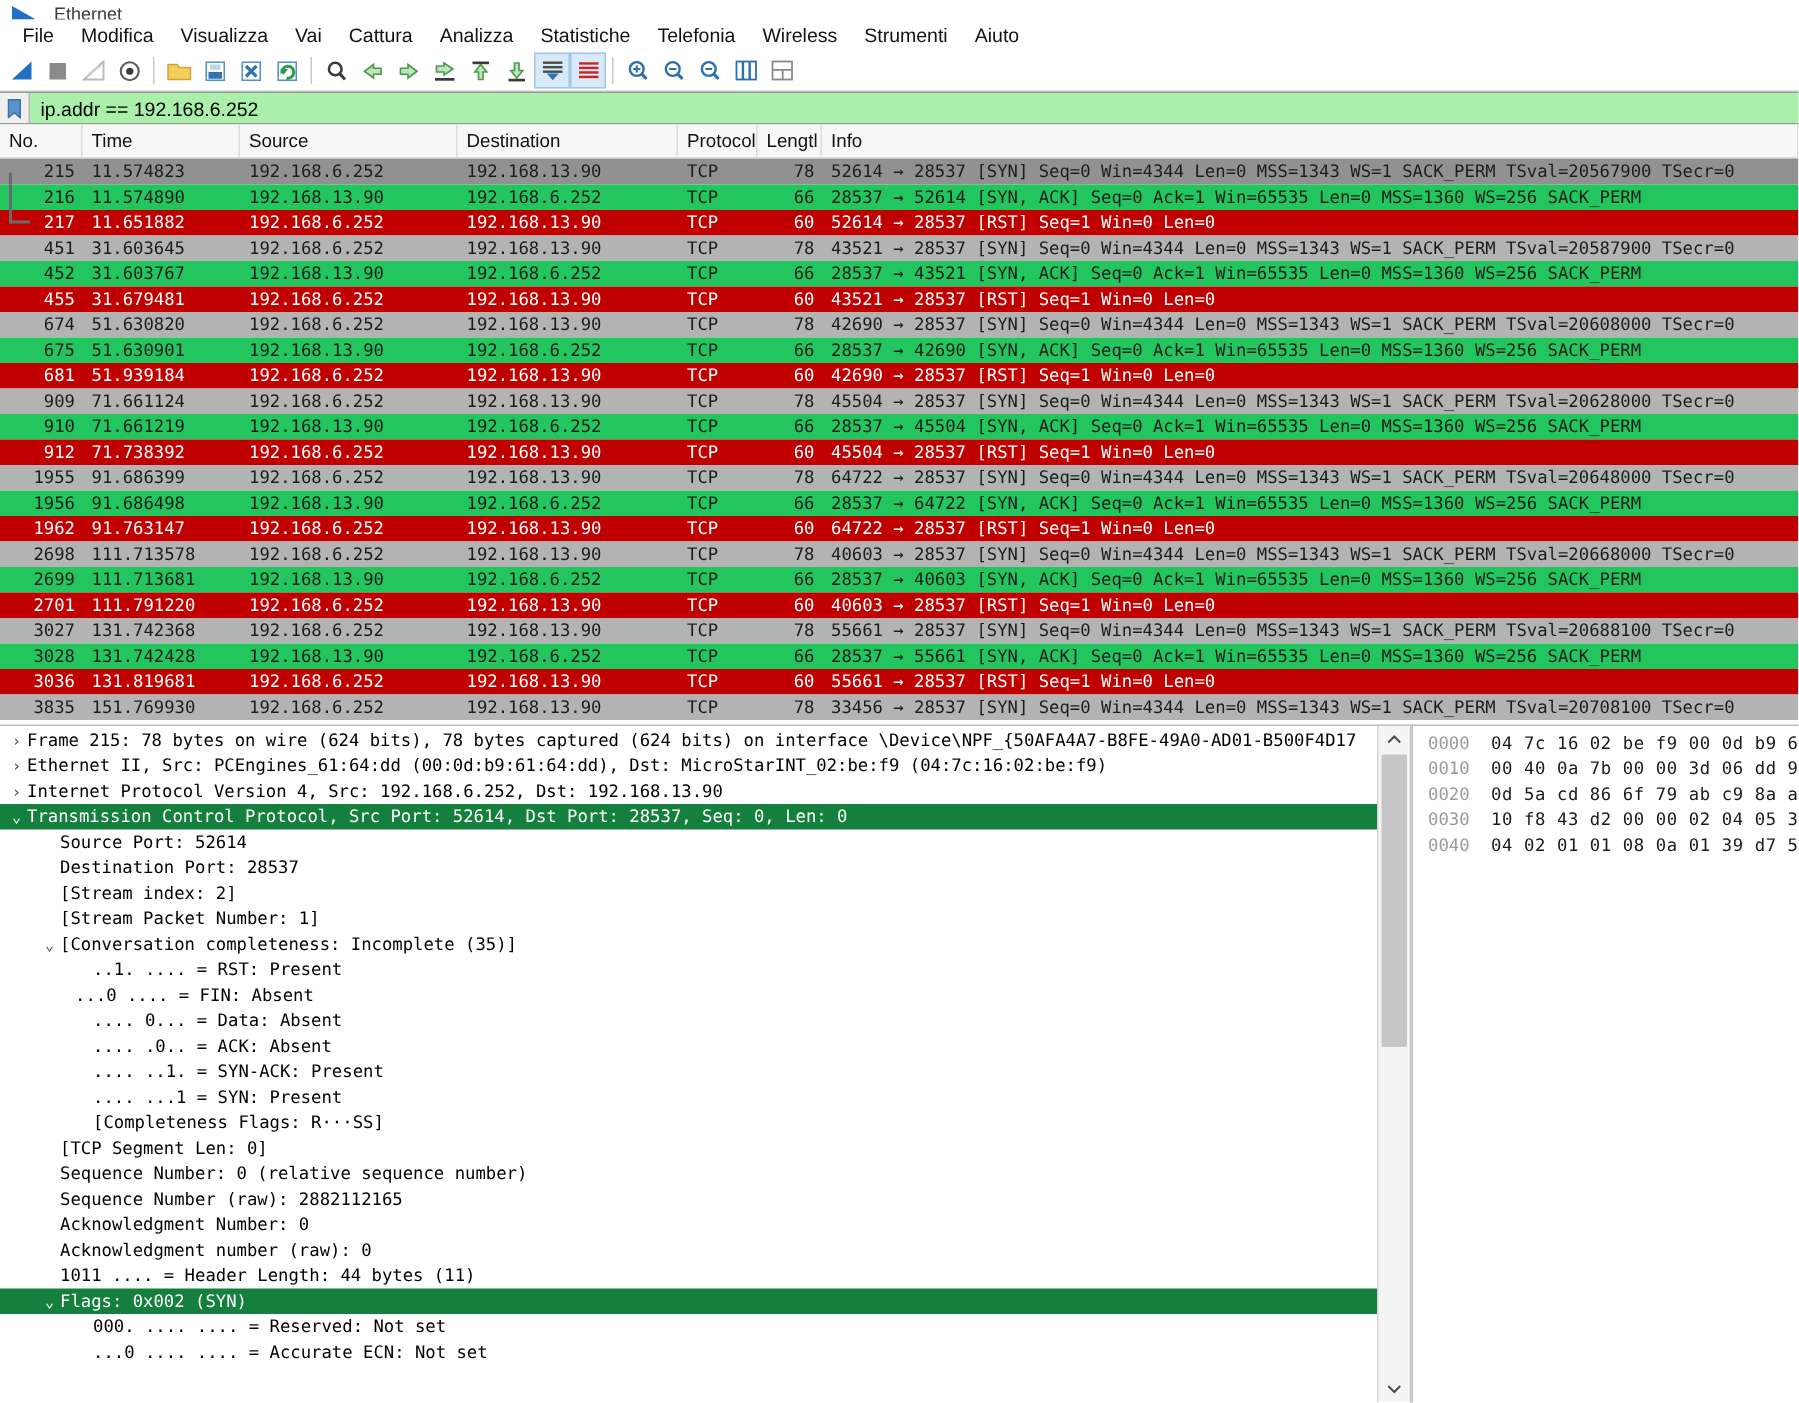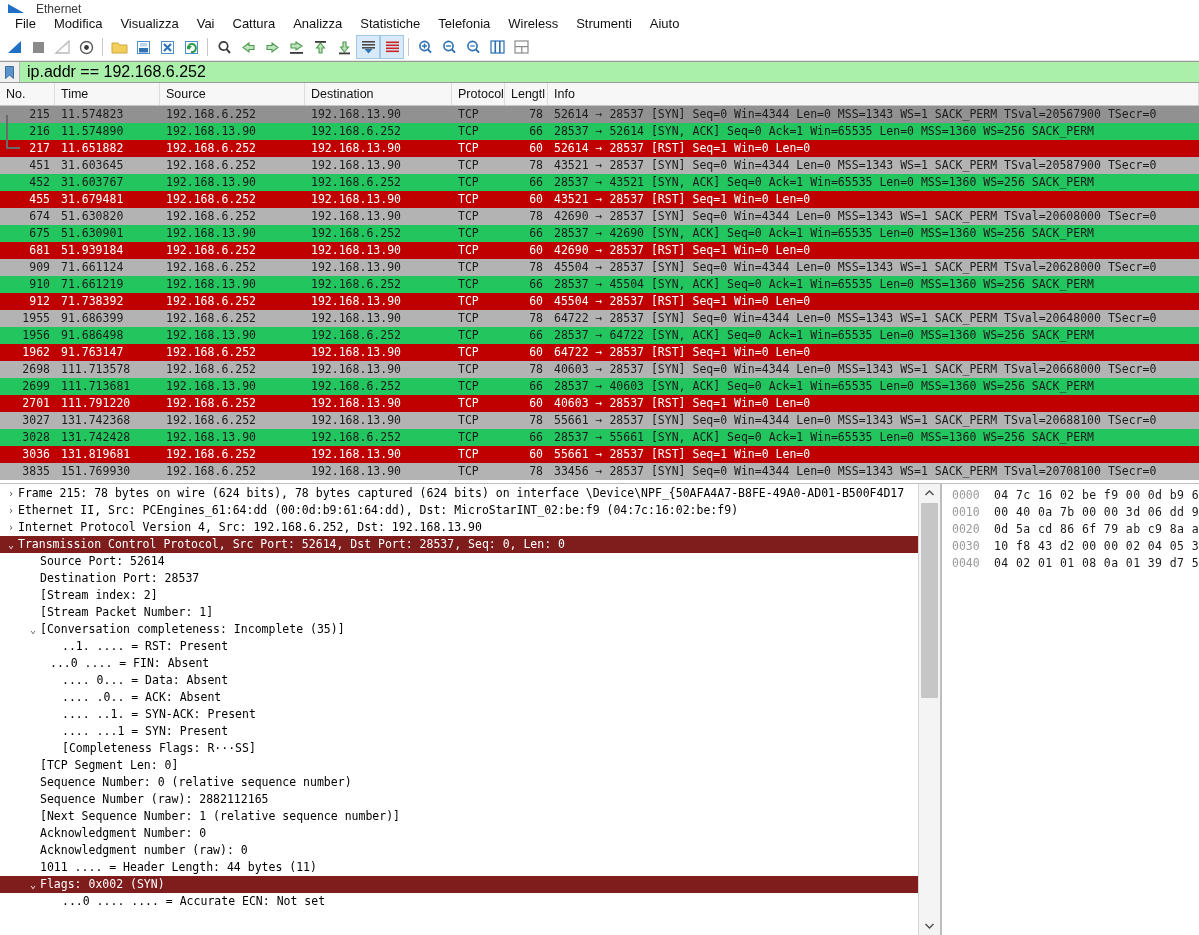--- a/index.html
+++ b/index.html
@@ -30,21 +30,21 @@
     border-bottom:1px solid #e6e6e6;}
   .tb{width:24px;height:24px;display:flex;align-items:center;justify-content:center;}
   .tb.sel{background:#d8eaf9;border:1px solid #9fc7e8;box-sizing:border-box;}
   .sep{width:1px;height:18px;background:#c8c8c8;margin:0 4px;}
 
   
   .filterbar{height:22px;background:#aaf0aa;display:flex;align-items:center;flex:none;
     border:1px solid #9a9a9a;border-left:none;border-right:none;box-sizing:border-box;}
   .filter-bm{width:19px;height:20px;display:flex;align-items:center;justify-content:center;
     background:#f0f0f0;border-right:1px solid #b6b6b6;flex:none;}
-  .filter-text{padding-left:7px;font-size:16px;color:#000;white-space:nowrap;
+  .filter-text{padding-left:7px;font-size:13px;color:#000;white-space:nowrap;
     font-family:"Liberation Sans",sans-serif;}
 
   
   .plist{flex:none;height:400px;display:flex;flex-direction:column;overflow:hidden;background:#fff;}
   .phead{height:22px;background:#f7f7f7;border-bottom:1px solid #c6c6c6;position:relative;flex:none;}
   .phead .hc{position:absolute;top:0;height:22px;line-height:22px;font-size:12.5px;color:#111;
     padding-left:6px;box-sizing:border-box;border-right:1px solid #dcdcdc;overflow:hidden;white-space:nowrap;}
   .prows{flex:1;overflow:hidden;position:relative;}
   .prow{height:17px;line-height:17px;position:relative;white-space:nowrap;
     font-family:"DejaVu Sans Mono","Liberation Mono",monospace;font-size:11.5px;}
@@ -60,21 +60,21 @@
   .conv-marker{position:absolute;left:6px;width:14px;border-left:2px solid #6a6a6a;box-sizing:border-box;}
 
   
   .lower{flex:1;display:flex;min-height:0;background:#fff;}
   .detail{flex:1;min-width:0;position:relative;background:#ffffff;overflow:hidden;
     border-top:1px solid #bdbdbd;border-right:1px solid #bdbdbd;}
   .dtree{position:absolute;left:0;top:0;right:22px;bottom:0;overflow:hidden;padding-top:1px;}
   .drow{height:17px;line-height:17px;white-space:nowrap;
     font-family:"DejaVu Sans Mono","Liberation Mono",monospace;font-size:11.5px;color:#000;position:relative;}
   .drow .tw{display:inline-block;width:14px;text-align:center;color:#4b4b4b;font-size:10px;}
-  .drow.sel{background:#7f1d1d;color:#ffffff;}
+  .drow.sel{background:#15803d;color:#ffffff;}
   .drow.sel .tw{color:#ffffff;}
   .dtxt{display:inline-block;}
   .dscroll{position:absolute;right:0;top:0;width:22px;bottom:0;background:#f4f4f4;
     border-left:1px solid #d6d6d6;box-sizing:border-box;}
   .dsc-up,.dsc-dn{position:absolute;left:0;width:21px;height:18px;display:flex;align-items:center;
     justify-content:center;color:#4a4a4a;font-size:10px;}
   .dsc-up{top:0;} .dsc-dn{bottom:0;}
   .dsc-thumb{position:absolute;left:2px;width:17px;background:#c6c6c6;border-radius:1px;}
 
   
@@ -489,25 +489,25 @@
           <div class="drow" style="padding-left: 48px;"><span class="tw"></span><span class="dtxt">..1. .... = RST: Present</span></div>
           <div class="drow" style="padding-left: 36px;"><span class="tw"></span><span class="dtxt">...0 .... = FIN: Absent</span></div>
           <div class="drow" style="padding-left: 48px;"><span class="tw"></span><span class="dtxt">.... 0... = Data: Absent</span></div>
           <div class="drow" style="padding-left: 48px;"><span class="tw"></span><span class="dtxt">.... .0.. = ACK: Absent</span></div>
           <div class="drow" style="padding-left: 48px;"><span class="tw"></span><span class="dtxt">.... ..1. = SYN-ACK: Present</span></div>
           <div class="drow" style="padding-left: 48px;"><span class="tw"></span><span class="dtxt">.... ...1 = SYN: Present</span></div>
           <div class="drow" style="padding-left: 48px;"><span class="tw"></span><span class="dtxt">[Completeness Flags: R···SS]</span></div>
           <div class="drow" style="padding-left: 26px;"><span class="tw"></span><span class="dtxt">[TCP Segment Len: 0]</span></div>
           <div class="drow" style="padding-left: 26px;"><span class="tw"></span><span class="dtxt">Sequence Number: 0    (relative sequence number)</span></div>
           <div class="drow" style="padding-left: 26px;"><span class="tw"></span><span class="dtxt">Sequence Number (raw): 2882112165</span></div>
-          <div class="drow" style="padding-left: 26px;"><span class="tw"></span><span class="dtxt">[Next Sequence Number: 1    (relative sequence number)]</span></div>
           <div class="drow" style="padding-left: 26px;"><span class="tw"></span><span class="dtxt">Acknowledgment Number: 0</span></div>
           <div class="drow" style="padding-left: 26px;"><span class="tw"></span><span class="dtxt">Acknowledgment number (raw): 0</span></div>
           <div class="drow" style="padding-left: 26px;"><span class="tw"></span><span class="dtxt">1011 .... = Header Length: 44 bytes (11)</span></div>
           <div class="drow sel" style="padding-left: 26px;"><span class="tw">⌄</span><span class="dtxt">Flags: 0x002 (SYN)</span></div>
+          <div class="drow" style="padding-left: 48px;"><span class="tw"></span><span class="dtxt">000. .... .... = Reserved: Not set</span></div>
           <div class="drow" style="padding-left: 48px;"><span class="tw"></span><span class="dtxt">...0 .... .... = Accurate ECN: Not set</span></div>
         </div>
       <div class="dscroll">
         <div class="dsc-up">
           <svg width="9" height="6">
               <path d="M0.5 5 L4.5 1 L8.5 5" fill="none" stroke="#4a4a4a" stroke-width="1.3"></path>
             </svg>
           </div>
         <div class="dsc-thumb" style="top:19px;height:195px;"></div>
         <div class="dsc-dn">

